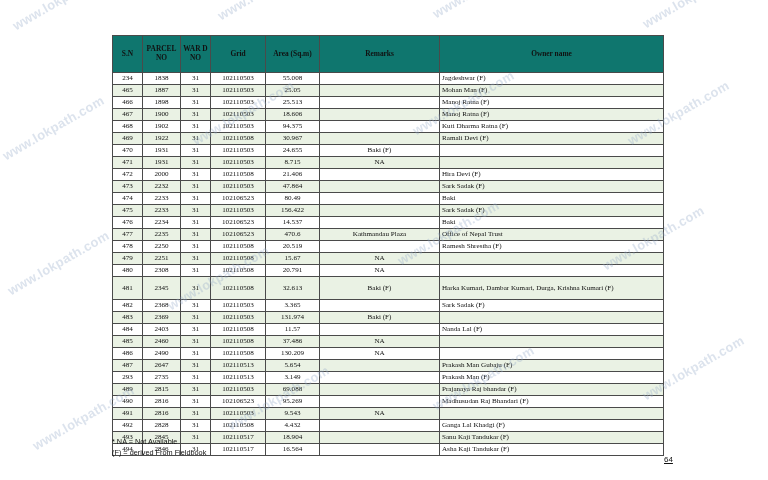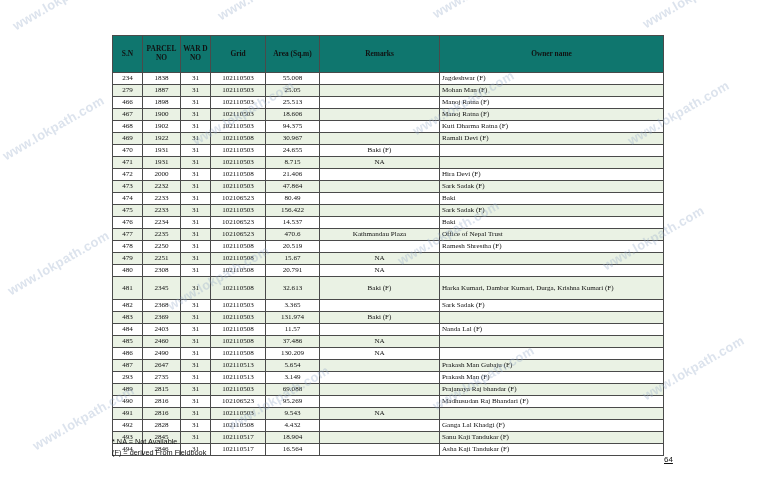--- a/index.html
+++ b/index.html
@@ -138,21 +138,21 @@
           <tr class="odd">
             <td class="c-sn">234</td>
             <td class="c-parcel">1838</td>
             <td class="c-ward">31</td>
             <td class="c-grid">102110503</td>
             <td class="c-area">55.008</td>
             <td class="c-remarks"></td>
             <td class="c-owner">Jagdeshwar (F)</td>
           </tr>
           <tr class="even">
-            <td class="c-sn">279</td>
+            <td class="c-sn">465</td>
             <td class="c-parcel">1887</td>
             <td class="c-ward">31</td>
             <td class="c-grid">102110503</td>
             <td class="c-area">25.05</td>
             <td class="c-remarks"></td>
             <td class="c-owner">Mohan Man (F)</td>
           </tr>
           <tr class="odd">
             <td class="c-sn">466</td>
             <td class="c-parcel">1898</td>

